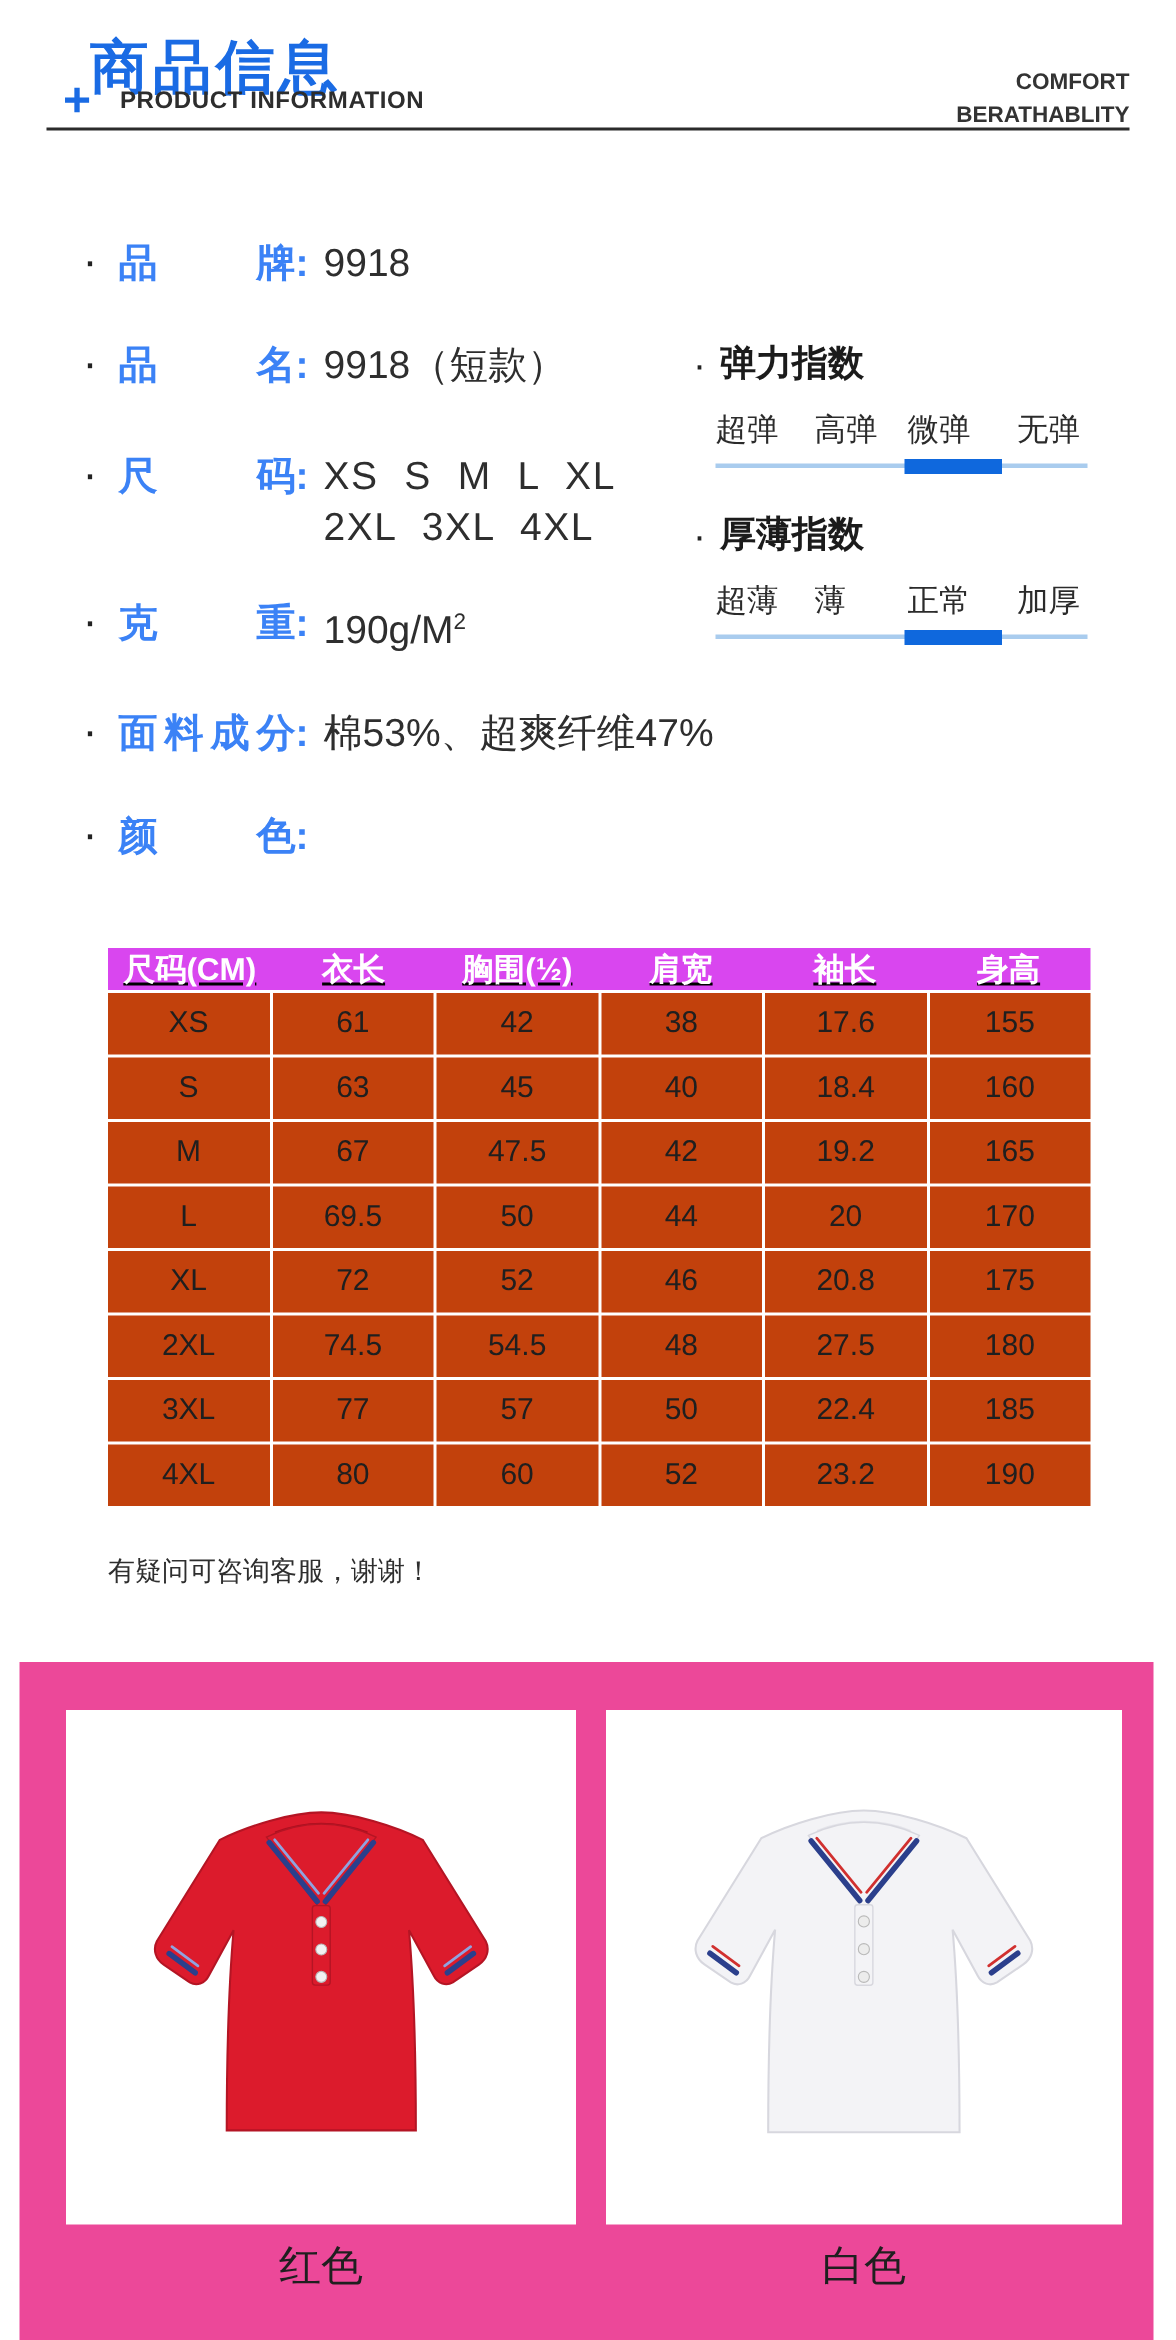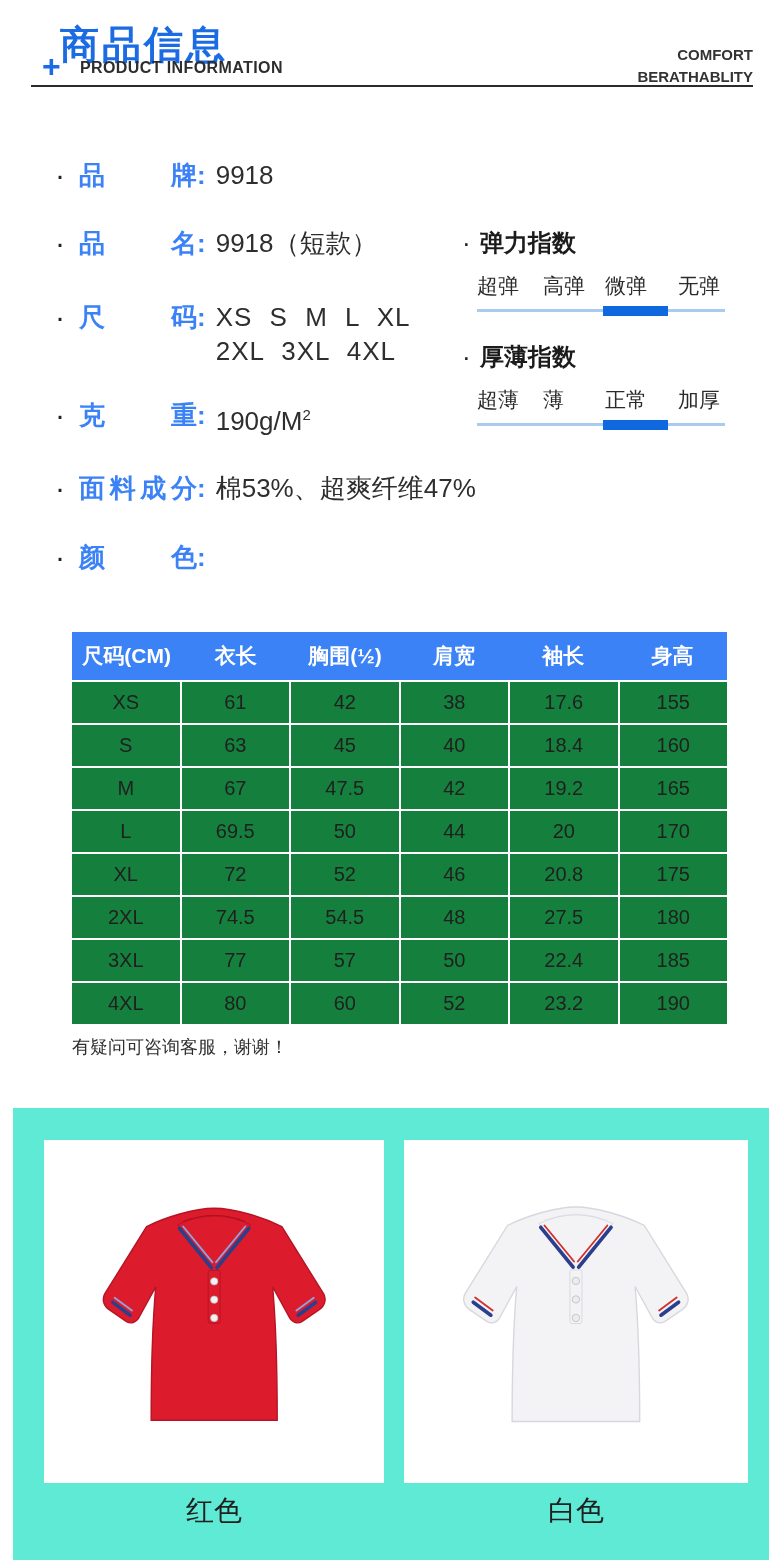--- a/index.html
+++ b/index.html
@@ -32,29 +32,29 @@
   .idx-opts { position:absolute; left:15px; width:248px; height:26px; }
   .idx-opt { position:absolute; top:0; font-size:21px; color:#2b2b2b; white-space:nowrap; }
   .idx-opt.o0 { left:0; } .idx-opt.o1 { left:66px; } .idx-opt.o2 { left:128px; } .idx-opt.o3 { left:201px; }
   .idx-bar { position:absolute; left:15px; width:248px; height:10px; }
   .idx-track { position:absolute; left:0; top:3px; width:100%; height:3px; background:#a9ccee; }
   .idx-active { position:absolute; left:50.8%; top:0; width:26.2%; height:10px; background:#0f68dd; }
   .el-opts { top:44px; } .el-bar { top:78px; }
 
   
   .size-table { position:absolute; left:72px; top:632px; width:655px; }
-  .st-header { display:grid; grid-template-columns:repeat(6,1fr); background:#3b82f6; height:48px; margin-bottom:2px; }
+  .st-header { display:grid; grid-template-columns:repeat(6,1fr); background:#d946ef; height:28px; margin-bottom:2px;text-decoration:underline; }
   .st-header .th { color:#fff; font-weight:bold; font-size:21px; display:flex; align-items:center; justify-content:center; }
   .st-body { display:grid; grid-template-columns:repeat(6,1fr); gap:2px; }
-  .st-body .td { background:#15803d; height:41px; display:flex; align-items:center; justify-content:center; font-size:20px; color:#1f1f1f; }
+  .st-body .td { background:#c2410c; height:41px; display:flex; align-items:center; justify-content:center; font-size:20px; color:#1f1f1f; }
 
   .note { position:absolute; left:72px; top:1032px; width:660px; font-size:18px; color:#2e2e2e; line-height:1.7; }
 
   
-  .bottom-panel { position:absolute; left:13px; top:1108px; width:756px; height:452px; background:#5eead4; }
+  .bottom-panel { position:absolute; left:13px; top:1108px; width:756px; height:452px; background:#ec4899; }
   .product-card { position:absolute; top:32px; height:343px; background:#ffffff; }
   .card-left { left:31px; width:340px; }
   .card-right { left:391px; width:344px; }
   .product-card svg { position:absolute; left:7%; top:8%; width:86%; height:88%; }
   .card-label { position:absolute; top:384px; text-align:center; font-size:28px; font-weight:500; color:#1f1f1f; }
   .cl-left { left:31px; width:340px; } .cl-right { left:391px; width:344px; }
 
   
   .polo-red  { --main:#dc1b2c; --dark:#ae0f1f; --edge:#b41524; --trim:#2b3f8c; --trim2:#8fa3e0; --btn:#f2f2f2; }
   .polo-white{ --main:#f3f3f6; --dark:#e4e4ea; --edge:#d7d7de; --trim:#2b3f8c; --trim2:#d1302f; --btn:#ececec; }

